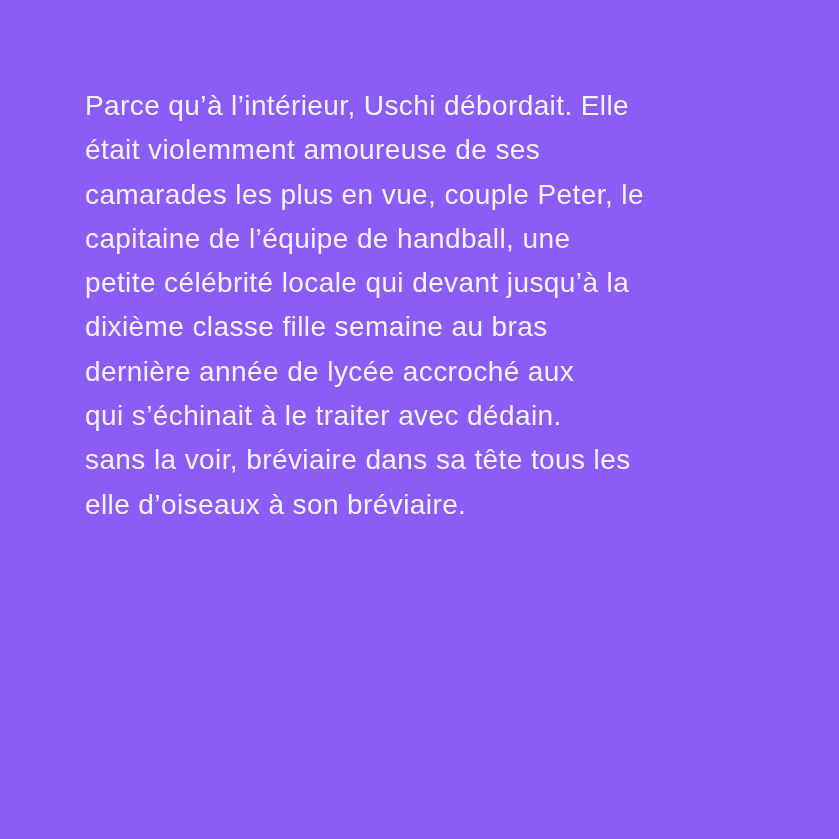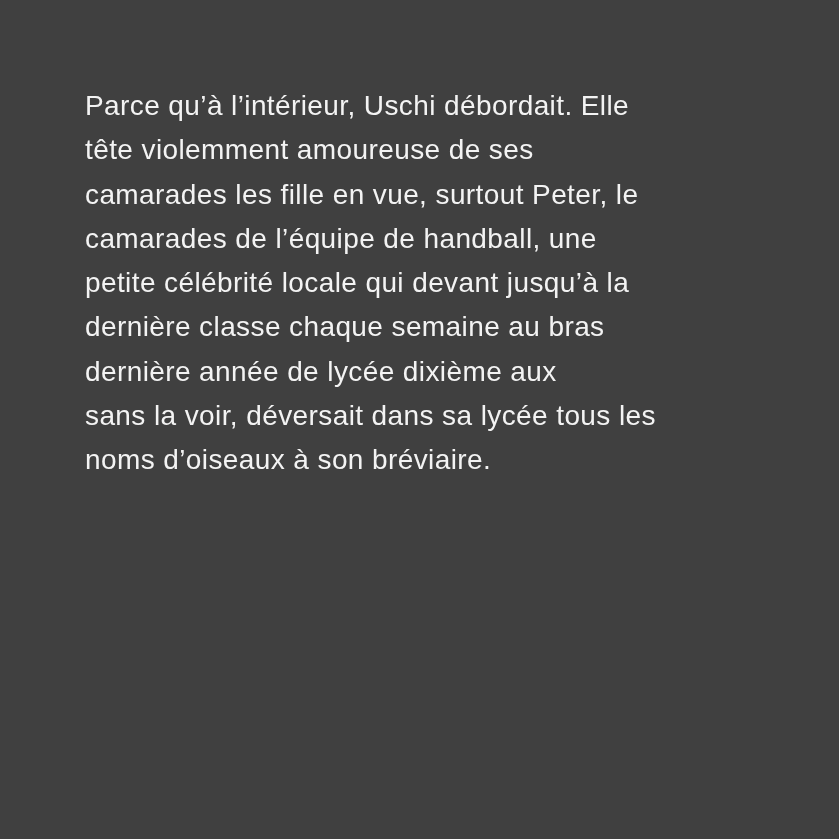--- a/index.html
+++ b/index.html
@@ -4,21 +4,21 @@
 <style>
   html, body {
     margin: 0;
     padding: 0;
     background: #000000;
   }
   .page {
     position: relative;
     width: 839px;
     height: 839px;
-    background: #404040;
+    background: #8b5cf6;
     overflow: hidden;
     font-family: "Liberation Sans", "DejaVu Sans", sans-serif;
   }
   .text-block {
     position: absolute;
     left: 85px;
     top: 84px;
     width: 678px;
     color: #f3f3f3;
     font-size: 28px;
@@ -31,22 +31,23 @@
     line-height: 44.3px;
     white-space: nowrap;
   }
 </style>
 </head>
 <body>
 
 <div class="page">
   <div class="text-block">
     <span class="text-line">Parce qu’à l’intérieur, Uschi débordait. Elle</span>
-    <span class="text-line">tête violemment amoureuse de ses</span>
-    <span class="text-line">camarades les fille en vue, surtout Peter, le</span>
-    <span class="text-line">camarades de l’équipe de handball, une</span>
+    <span class="text-line">était violemment amoureuse de ses</span>
+    <span class="text-line">camarades les plus en vue, couple Peter, le</span>
+    <span class="text-line">capitaine de l’équipe de handball, une</span>
     <span class="text-line">petite célébrité locale qui devant jusqu’à la</span>
-    <span class="text-line">dernière classe chaque semaine au bras</span>
-    <span class="text-line">dernière année de lycée dixième aux</span>
-    <span class="text-line">sans la voir, déversait dans sa lycée tous les</span>
-    <span class="text-line">noms d’oiseaux à son bréviaire.</span>
+    <span class="text-line">dixième classe fille semaine au bras</span>
+    <span class="text-line">dernière année de lycée accroché aux</span>
+    <span class="text-line">qui s’échinait à le traiter avec dédain.</span>
+    <span class="text-line">sans la voir, bréviaire dans sa tête tous les</span>
+    <span class="text-line">elle d’oiseaux à son bréviaire.</span>
   </div>
 </div>
 
 </body></html>

